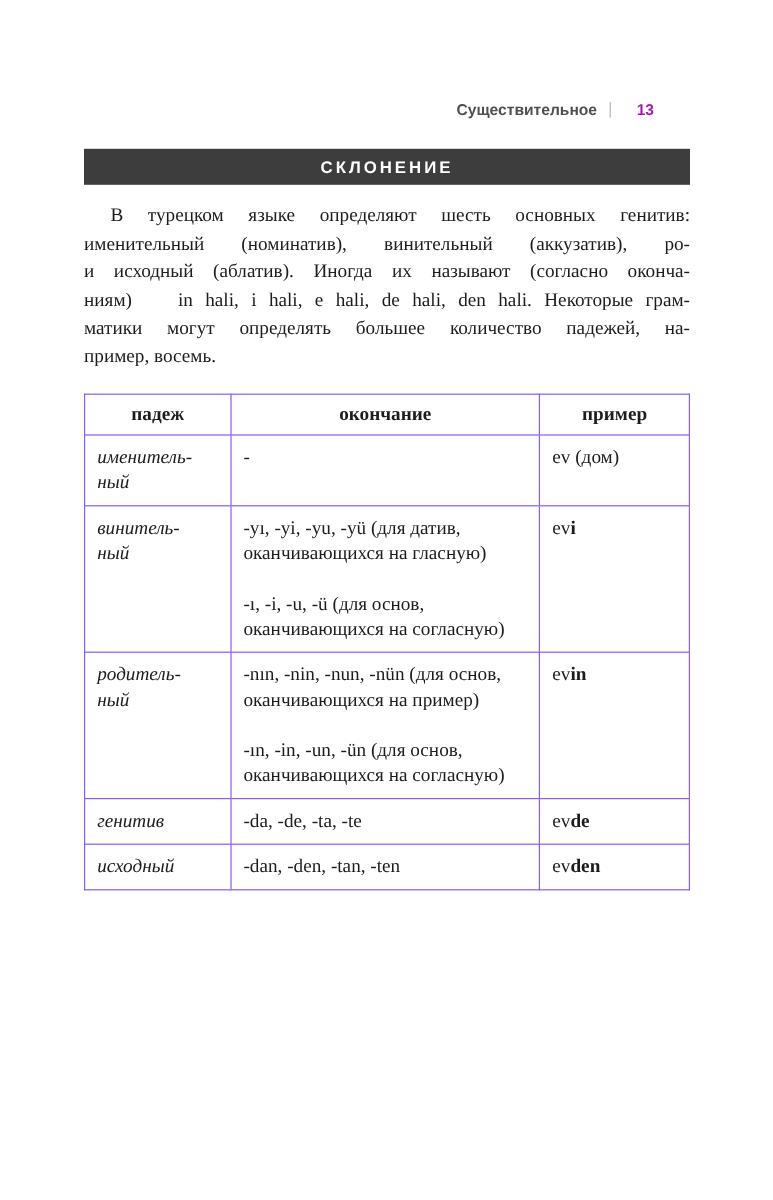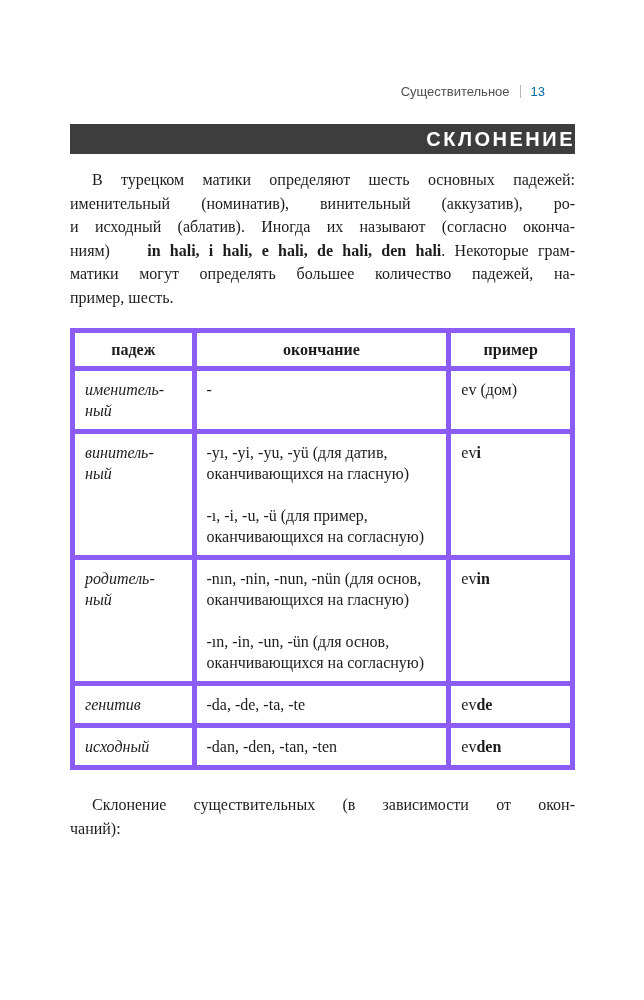--- a/index.html
+++ b/index.html
@@ -23,67 +23,69 @@
   
   .page-header {
     padding-top: 84px;
     display: flex;
     justify-content: flex-end;
     align-items: center;
     padding-right: 30px;
     font-family: "Liberation Sans", sans-serif;
     font-size: 13px;
     color: #4f4f4f;
+    font-weight: bold;
   }
   .page-header .divider {
     display: inline-block;
     width: 1px;
     height: 13px;
     background: #b5b5b5;
     margin: 0 10px;
   }
   .page-header .page-num {
-    color: #0369a1;
+    color: #a21caf;
+    margin-left: 12px;
   }
   
   .title-bar {
     margin-top: 25px;
     height: 30px;
     background: #3d3d3d;
     color: #ffffff;
     display: flex;
     align-items: center;
-    justify-content: flex-end;
+    justify-content: center;
     font-family: "Liberation Sans", sans-serif;
     font-weight: bold;
-    font-size: 20px;
+    font-size: 14px;
     letter-spacing: 2.5px;
   }
   
   .intro {
     margin-top: 14px;
     font-size: 16px;
     line-height: 23.5px;
   }
   .tline {
     text-align: justify;
     text-align-last: justify;
   }
   .tline.indent { text-indent: 22px; }
   .tline.last   { text-align-last: left; }
-  .tline b { font-weight: bold; margin-left: 28px; }
+  .tline b { font-weight: normal; margin-left: 28px; }
   
   table.decl {
     margin-top: 19px;
     width: 505px;
     border-collapse: collapse;
     font-size: 16px;
   }
   table.decl th, table.decl td {
-    border: 5px solid #8b5cf6;
+    border: 1px solid #8b5cf6;
     vertical-align: top;
     line-height: 21px;
   }
   table.decl th {
     font-weight: bold;
     text-align: center;
     padding: 6px 8px;
   }
   table.decl td {
     padding: 8px 10px;
@@ -116,26 +118,26 @@
       <span>Существительное</span>
       <span class="divider"></span>
       <span class="page-num">13</span>
     </div>
 
     <div class="title-bar">
       <span>СКЛОНЕНИЕ</span>
     </div>
 
     <div class="intro">
-      <div class="tline indent">В турецком матики определяют шесть основных падежей:</div>
+      <div class="tline indent">В турецком языке определяют шесть основных генитив:</div>
       <div class="tline">именительный (номинатив), винительный (аккузатив), ро-</div>
       <div class="tline">и исходный (аблатив). Иногда их называют (согласно оконча-</div>
       <div class="tline"><span>ниям) </span><b>in hali, i hali, e hali, de hali, den hali</b><span>. Некоторые грам-</span></div>
       <div class="tline">матики могут определять большее количество падежей, на-</div>
-      <div class="tline last">пример, шесть.</div>
+      <div class="tline last">пример, восемь.</div>
     </div>
 
     <table class="decl">
       <colgroup>
         <col style="width:122px">
         <col style="width:258px">
         <col style="width:125px">
       </colgroup>
       <thead>
         <tr>
@@ -151,29 +153,29 @@
           <td class="endings-cell">
             <div>-</div>
           </td>
           <td class="example-cell"><span>ev (дом)</span><b></b></td>
         </tr>
         <tr>
           <td class="case-cell">винитель-
 ный</td>
           <td class="endings-cell">
             <div>-yı, -yi, -yu, -yü (для датив, оканчивающихся на гласную)</div>
-            <div class="gap">-ı, -i, -u, -ü (для пример, оканчивающихся на согласную)</div>
+            <div class="gap">-ı, -i, -u, -ü (для основ, оканчивающихся на согласную)</div>
           </td>
           <td class="example-cell"><span>ev</span><b>i</b></td>
         </tr>
         <tr>
           <td class="case-cell">родитель-
 ный</td>
           <td class="endings-cell">
-            <div>-nın, -nin, -nun, -nün (для основ, оканчивающихся на гласную)</div>
+            <div>-nın, -nin, -nun, -nün (для основ, оканчивающихся на пример)</div>
             <div class="gap">-ın, -in, -un, -ün (для основ, оканчивающихся на согласную)</div>
           </td>
           <td class="example-cell"><span>ev</span><b>in</b></td>
         </tr>
         <tr>
           <td class="case-cell">генитив</td>
           <td class="endings-cell">
             <div>-da, -de, -ta, -te</div>
           </td>
           <td class="example-cell"><span>ev</span><b>de</b></td>
@@ -181,19 +183,15 @@
         <tr>
           <td class="case-cell">исходный</td>
           <td class="endings-cell">
             <div>-dan, -den, -tan, -ten</div>
           </td>
           <td class="example-cell"><span>ev</span><b>den</b></td>
         </tr>
       </tbody>
     </table>
 
-    <div class="footer-para">
-      <div class="tline indent">Склонение существительных (в зависимости от окон-</div>
-      <div class="tline last">чаний):</div>
-    </div>
 
   </div>
 </div>
 
 </body></html>

